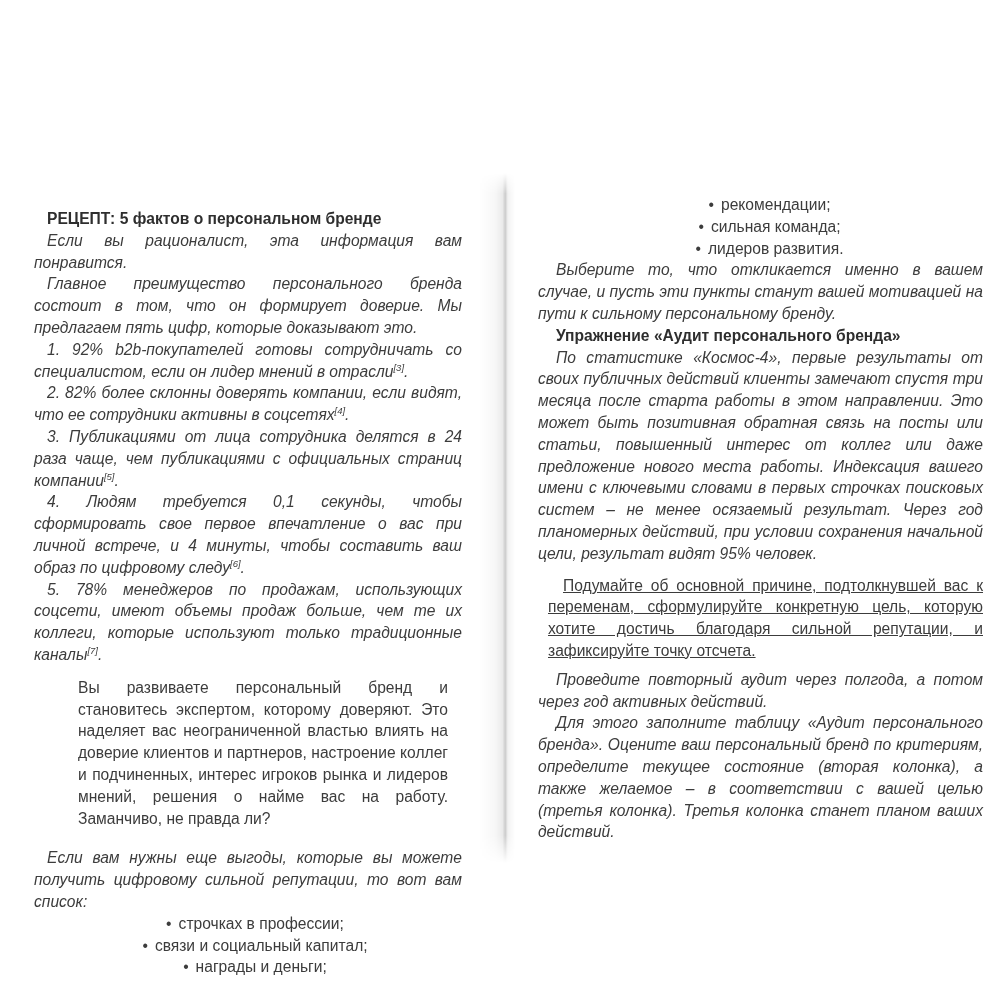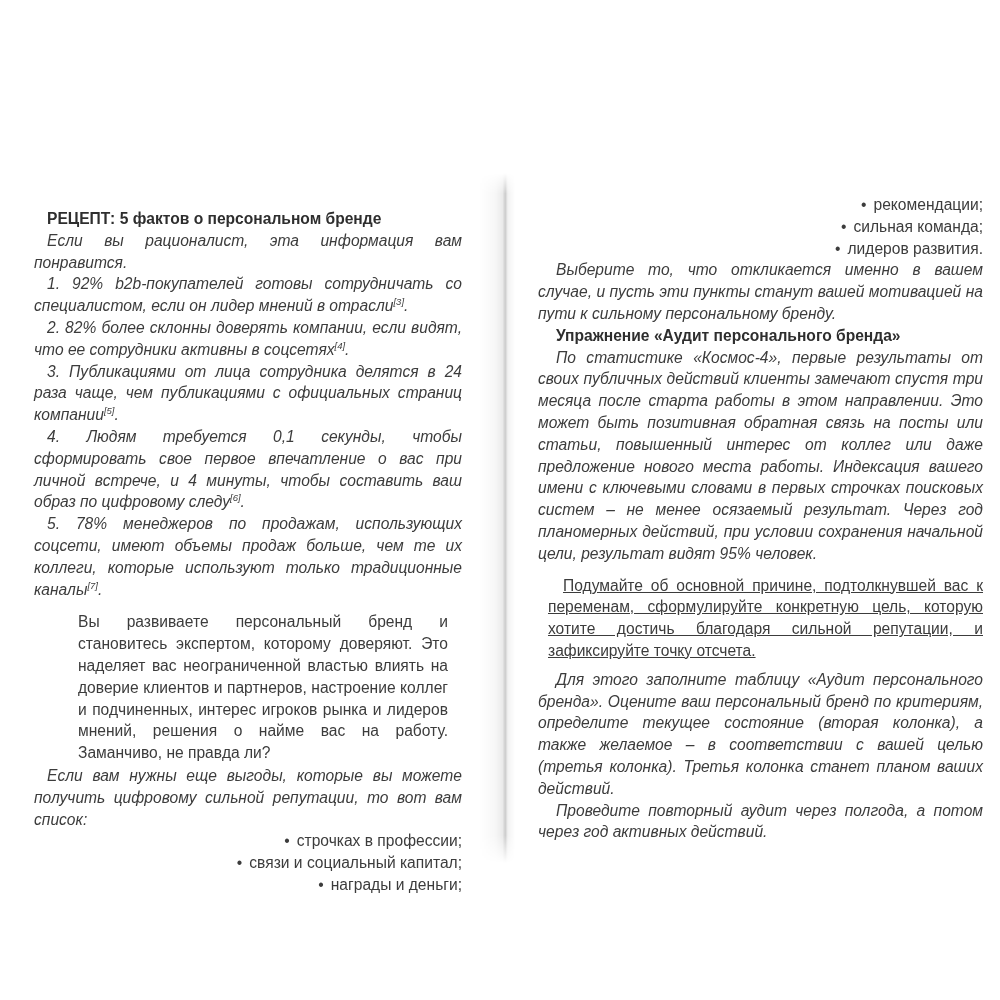--- a/index.html
+++ b/index.html
@@ -17,24 +17,24 @@
 
   .heading {
     margin:0; font-size:15.6px; line-height:21.8px; font-weight:bold;
     color:#2e2e2e; text-align:left; text-indent:13px;
   }
   p { margin:0;font-style:italic; }
   .ind-l { text-indent:13px; }
   .ind-r { text-indent:18px; }
   sup.ref { font-size:9.5px; line-height:0; vertical-align:super; }
 
-  .quote-left  { margin:11px 14px 1px 44px; text-align:justify; }
+  .quote-left  { margin:11px 14px 18px 44px; text-align:justify; }
   .quote-right { margin:10px 0 7px 10px; text-indent:15px; text-align:justify;text-decoration:underline; }
 
-  ul.bullets { list-style:none; margin:0; padding:0 0 0 14px; text-align:right; }
+  ul.bullets { list-style:none; margin:0; padding:0 0 0 14px; text-align:center; }
   ul.bullets li { margin:0; }
   .bullet { margin-right:7px; }
 
   .ex-heading { }
   .mt-stat { margin-top:0; }
 
   .gutter {
     position:absolute; left:479px; top:173px; width:36px; height:690px;
     background:linear-gradient(to right,
       rgba(0,0,0,0) 0%,
@@ -51,20 +51,21 @@
 </head>
 <body>
 
 <div class="canvas">
 
   <div class="gutter"></div>
 
   <div class="page page-left">
     <h2 class="heading">РЕЦЕПТ: 5 фактов о персональном бренде</h2>
     <p class="ind-l">Если вы рационалист, эта информация вам понравится.</p>
+    <p class="ind-l">Главное преимущество персонального бренда состоит в том, что он формирует доверие. Мы предлагаем пять цифр, которые доказывают это.</p>
 
     <p class="ind-l"><span>1. 92% b2b-покупателей готовы сотрудничать со специалистом, если он лидер мнений в отрасли</span><sup class="ref">[3]</sup><span>.</span></p>
     <p class="ind-l"><span>2. 82% более склонны доверять компании, если видят, что ее сотрудники активны в соцсетях</span><sup class="ref">[4]</sup><span>.</span></p>
     <p class="ind-l"><span>3. Публикациями от лица сотрудника делятся в 24 раза чаще, чем публикациями с официальных страниц компании</span><sup class="ref">[5]</sup><span>.</span></p>
     <p class="ind-l"><span>4. Людям требуется 0,1 секунды, чтобы сформировать свое первое впечатление о вас при личной встрече, и 4 минуты, чтобы составить ваш образ по цифровому следу</span><sup class="ref">[6]</sup><span>.</span></p>
     <p class="ind-l"><span>5. 78% менеджеров по продажам, использующих соцсети, имеют объемы продаж больше, чем те их коллеги, которые используют только традиционные каналы</span><sup class="ref">[7]</sup><span>.</span></p>
 
     <div class="quote-left">Вы развиваете персональный бренд и становитесь экспертом, которому доверяют. Это наделяет вас неограниченной властью влиять на доверие клиентов и партнеров, настроение коллег и подчиненных, интерес игроков рынка и лидеров мнений, решения о найме вас на работу. Заманчиво, не правда ли?</div>
 
     <p class="ind-l">Если вам нужны еще выгоды, которые вы можете получить цифровому сильной репутации, то вот вам список:</p>
@@ -83,17 +84,17 @@
     </ul>
 
     <p class="ind-r">Выберите то, что откликается именно в вашем случае, и пусть эти пункты станут вашей мотивацией на пути к сильному персональному бренду.</p>
 
     <h2 class="heading ex-heading" style="text-indent:18px;">Упражнение «Аудит персонального бренда»</h2>
 
     <p class="ind-r mt-stat">По статистике «Космос-4», первые результаты от своих публичных действий клиенты замечают спустя три месяца после старта работы в этом направлении. Это может быть позитивная обратная связь на посты или статьи, повышенный интерес от коллег или даже предложение нового места работы. Индексация вашего имени с ключевыми словами в первых строчках поисковых систем – не менее осязаемый результат. Через год планомерных действий, при условии сохранения начальной цели, результат видят 95% человек.</p>
 
     <div class="quote-right">Подумайте об основной причине, подтолкнувшей вас к переменам, сформулируйте конкретную цель, которую хотите достичь благодаря сильной репутации, и зафиксируйте точку отсчета.</div>
 
+    <p class="ind-r">Проведите повторный аудит через полгода, а потом через год активных действий.</p>
     <p class="ind-r">Для этого заполните таблицу «Аудит персонального бренда». Оцените ваш персональный бренд по критериям, определите текущее состояние (вторая колонка), а также желаемое – в соответствии с вашей целью (третья колонка). Третья колонка станет планом ваших действий.</p>
-    <p class="ind-r">Проведите повторный аудит через полгода, а потом через год активных действий.</p>
   </div>
 
 </div>
 
 </body></html>

